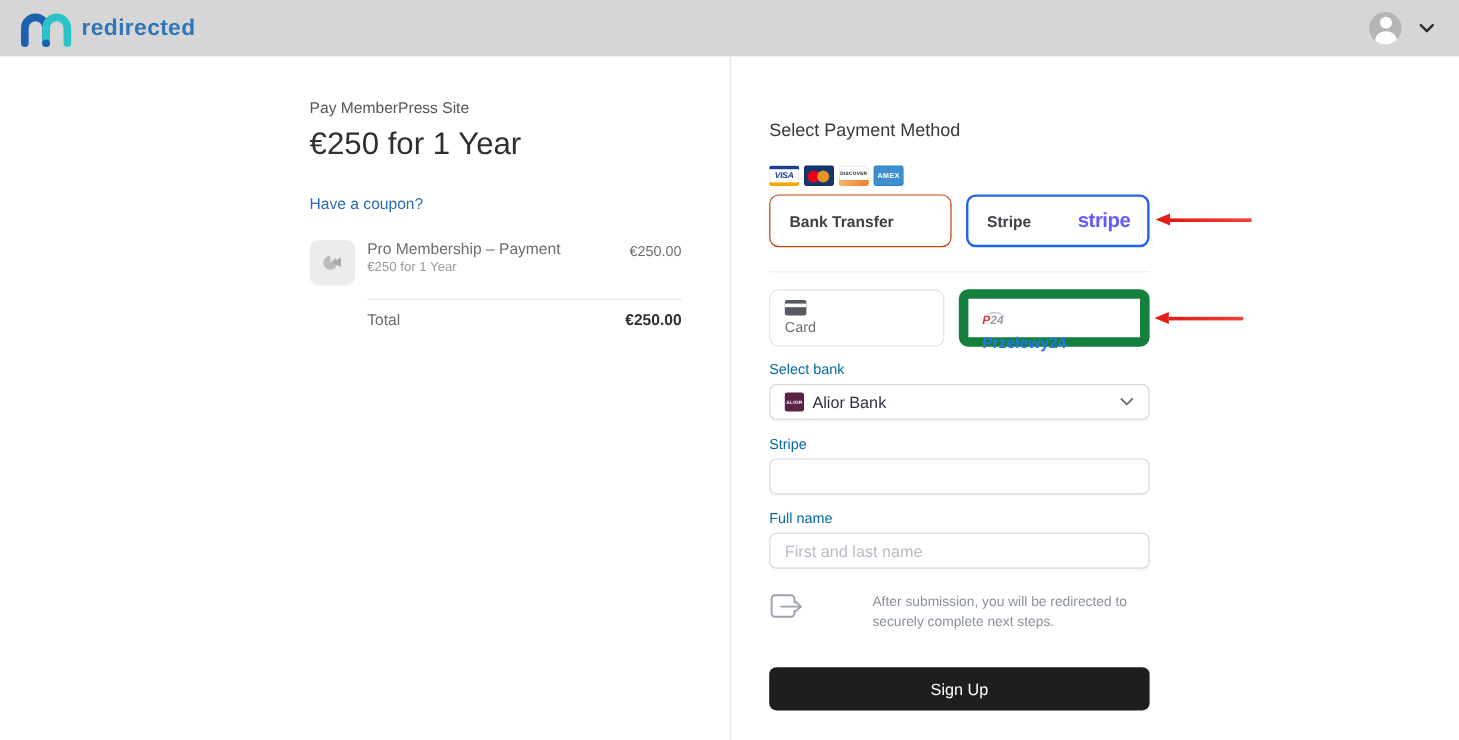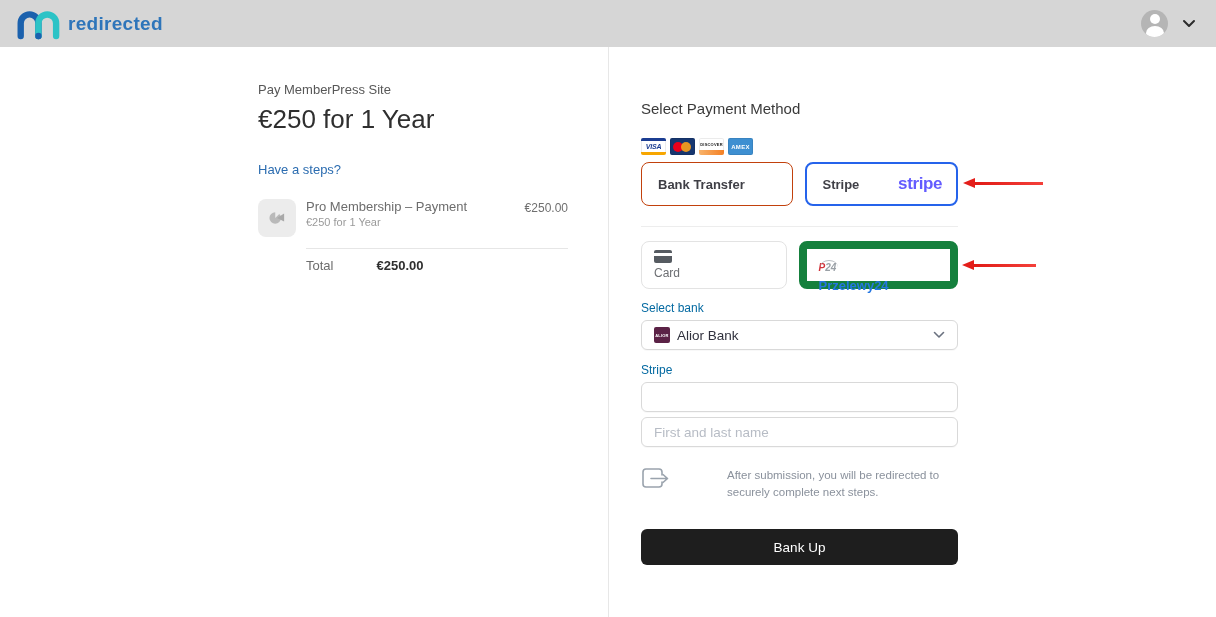--- a/index.html
+++ b/index.html
@@ -21,21 +21,21 @@
   .site-label { font-size:13px; color:#575757; }
   .price-title { font-size:26px; color:#2f2f2f; margin-top:7px; font-weight:400; }
   .coupon { display:inline-block; margin-top:27px; font-size:13px; color:#2b6cb0; text-decoration:none; cursor:pointer; }
   .item-row { display:flex; margin-top:21px; align-items:flex-start; }
   .thumb { width:38px; height:38px; border-radius:8px; background:#ececec; flex:0 0 38px; display:flex; align-items:center; justify-content:center; }
   .item-text { flex:1; margin-left:10px; }
   .item-name { font-size:13px; color:#6d6d6d; }
   .item-term { font-size:11px; color:#9a9a9a; margin-top:2px; }
   .item-amount { font-size:12px; color:#6f6f6f; padding-top:2px; }
   .item-div { height:1px; background:#e6e6e6; margin:11px 0 0 48px; }
-  .total-row { display:flex; margin:9px 0 0 48px;gap:43px; }
+  .total-row { display:flex; justify-content:space-between; margin:9px 0 0 48px; }
   .total-label { font-size:13px; color:#6d6d6d; }
   .total-amount { font-size:13px; font-weight:700; color:#2f2f2f; }
 
   .right-col { position:absolute; left:641px; top:100px; width:317px; }
   .pm-heading { font-size:15px; color:#3a3a3a; font-weight:400; }
 
   
   .brands { display:flex; gap:4px; margin-top:21px; }
   .cc { width:25px; height:17px; border-radius:2px; overflow:hidden; position:relative; flex:0 0 25px; box-shadow:0 0 0 1px rgba(0,0,0,.08) inset; }
   .cc-visa { background:#fff; display:flex; flex-direction:column; }
@@ -113,21 +113,21 @@
       <path d="M2 2 L7 7 L12 2" fill="none" stroke="#2b2b2b" stroke-width="2" stroke-linecap="round" stroke-linejoin="round"></path>
     </svg>
   </div>
 </div>
 
 <div class="v-divider"></div>
 
 <div class="left-col">
   <div class="site-label">Pay MemberPress Site</div>
   <div class="price-title">€250 for 1 Year</div>
-  <a class="coupon">Have a steps?</a>
+  <a class="coupon">Have a coupon?</a>
 
   <div class="item-row">
     <div class="thumb">
       <svg width="18" height="16" viewBox="0 0 20 18">
         <circle cx="8" cy="9" r="6.5" fill="#b9b9b9"></circle>
         <path d="M10 9 L18 4 L18 13 Z" fill="#a9a9a9"></path>
         <path d="M8 9 L14 3 A8 8 0 0 0 8 2 Z" fill="#ececec"></path>
       </svg>
     </div>
     <div class="item-text">
@@ -193,31 +193,32 @@
     <span class="bank-ic">ALIOR</span>
     <span class="bank-name">Alior Bank</span>
     <svg width="12" height="8" viewBox="0 0 12 8">
       <path d="M1.5 1.5 L6 6 L10.5 1.5" fill="none" stroke="#6b7280" stroke-width="1.6" stroke-linecap="round" stroke-linejoin="round"></path>
     </svg>
   </div>
 
   <div class="f-label">Stripe</div>
   <input class="inputbox" type="text" style="">
 
+  <div class="f-label">Full name</div>
   <input class="inputbox" type="text" placeholder="First and last name" style="">
 
   <div class="note">
     <svg width="30" height="25" viewBox="0 0 30 25">
       <path d="M21 9 V6 a3 3 0 0 0 -3 -3 H5 a3 3 0 0 0 -3 3 v12 a3 3 0 0 0 3 3 h13 a3 3 0 0 0 3 -3 v-2" fill="none" stroke="#9aa3ad" stroke-width="1.6" stroke-linecap="round"></path>
       <path d="M10 12.5 H26 M22 8.5 L26.5 12.5 L22 16.5" fill="none" stroke="#9aa3ad" stroke-width="1.6" stroke-linecap="round" stroke-linejoin="round"></path>
     </svg>
     <div class="note-text">After submission, you will be redirected to securely complete next steps.</div>
   </div>
 
-  <button class="signup">Bank Up</button>
+  <button class="signup">Sign Up</button>
 </div>
 
 <div class="arrow arrow1">
     <span class="head"></span>
     <span class="shaft"></span>
   </div>
 <div class="arrow arrow2">
     <span class="head"></span>
     <span class="shaft"></span>
   </div>

